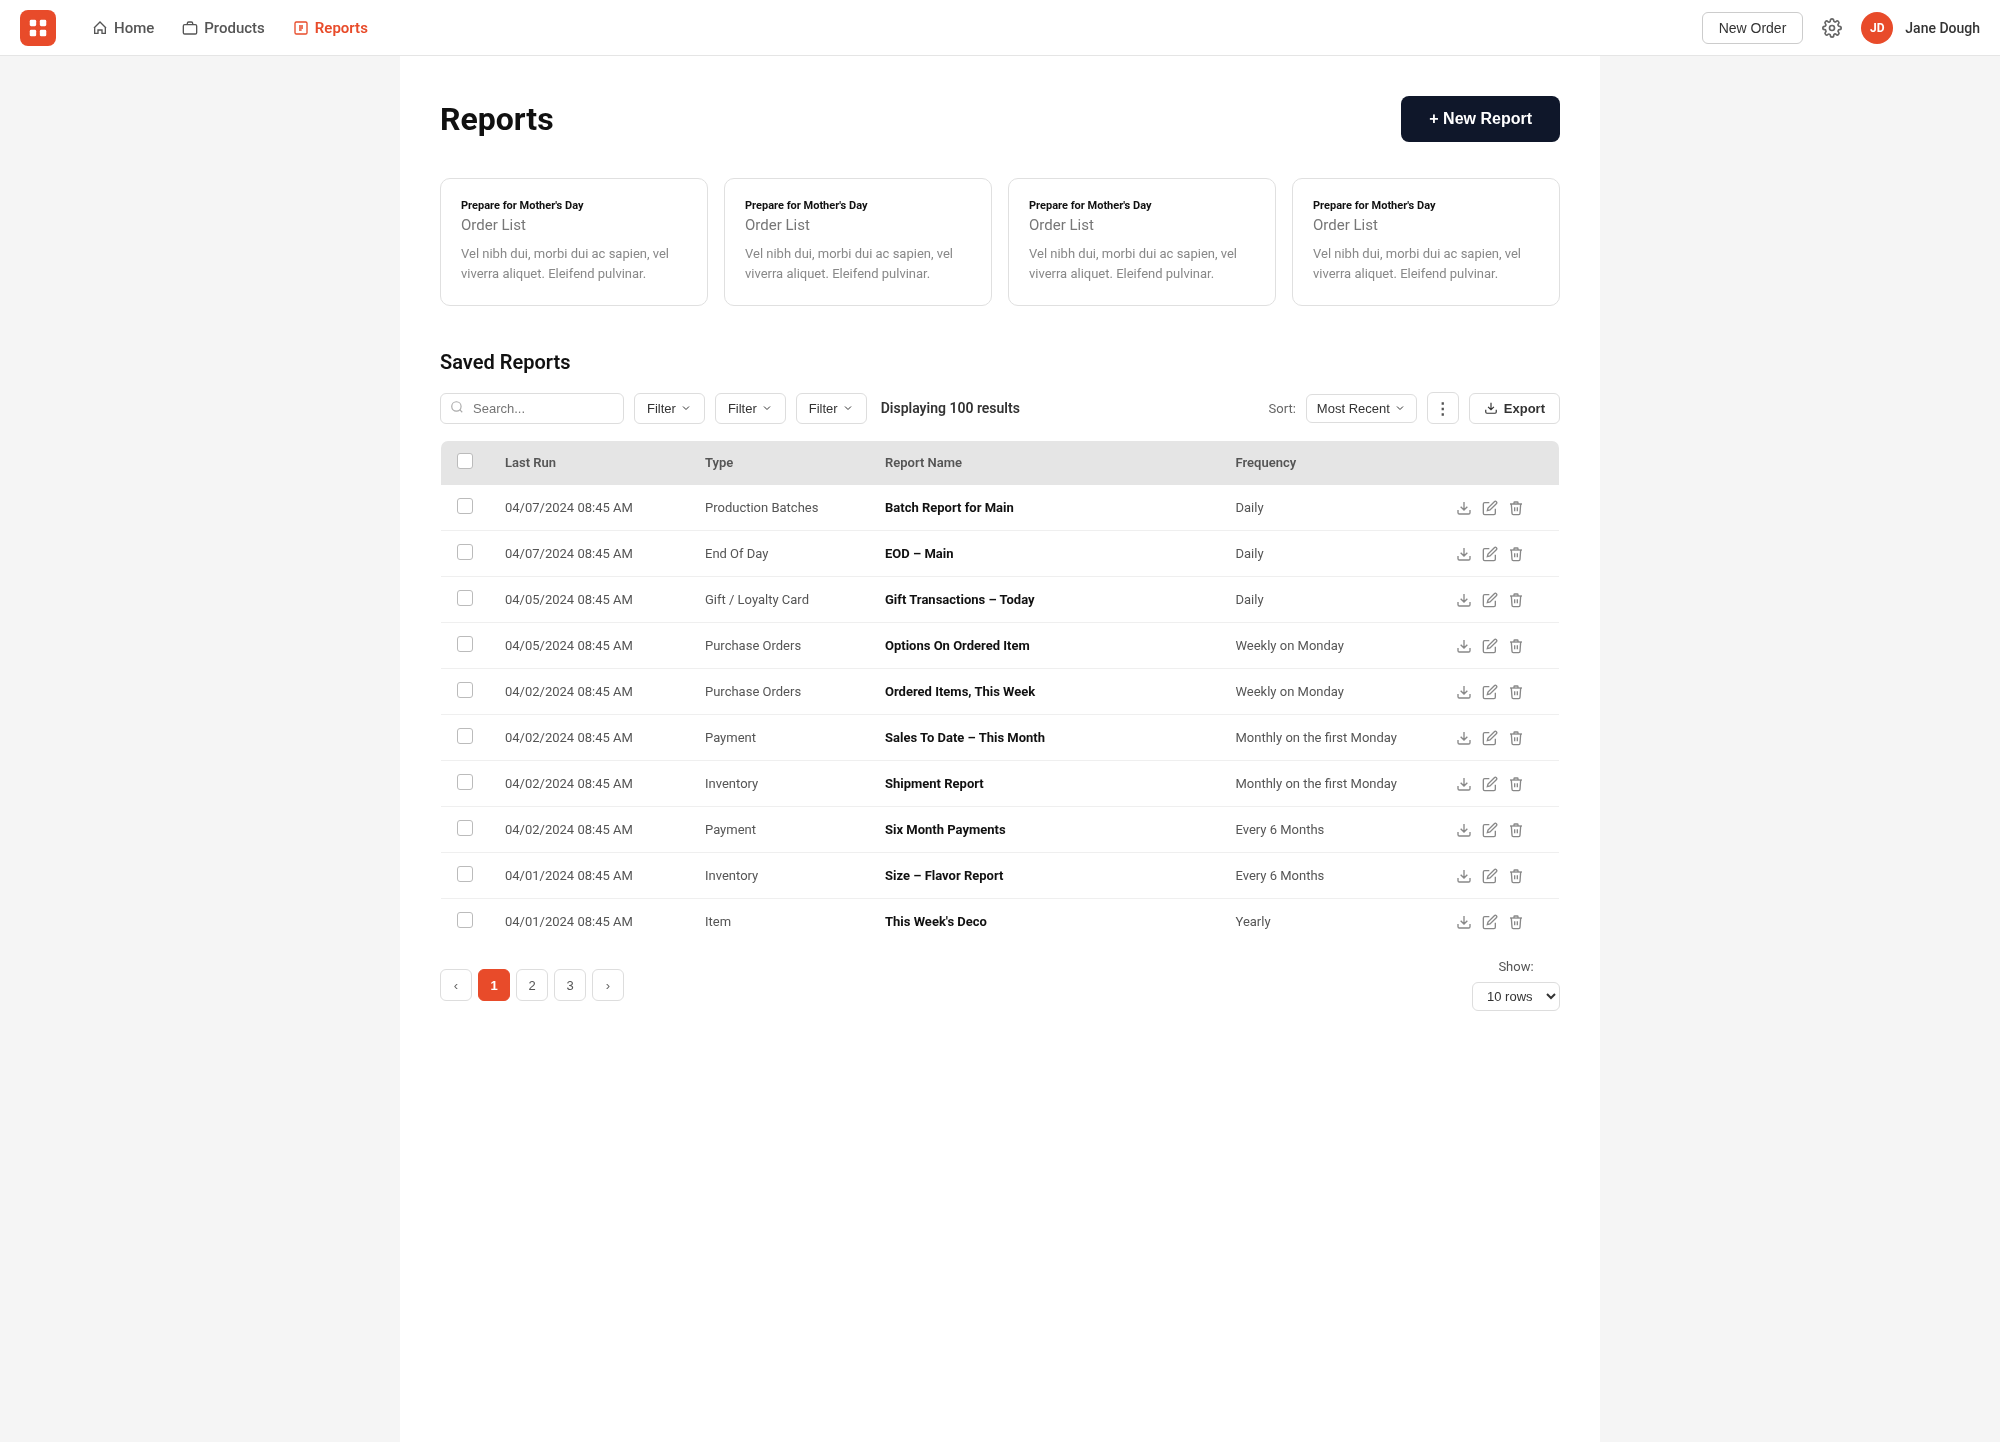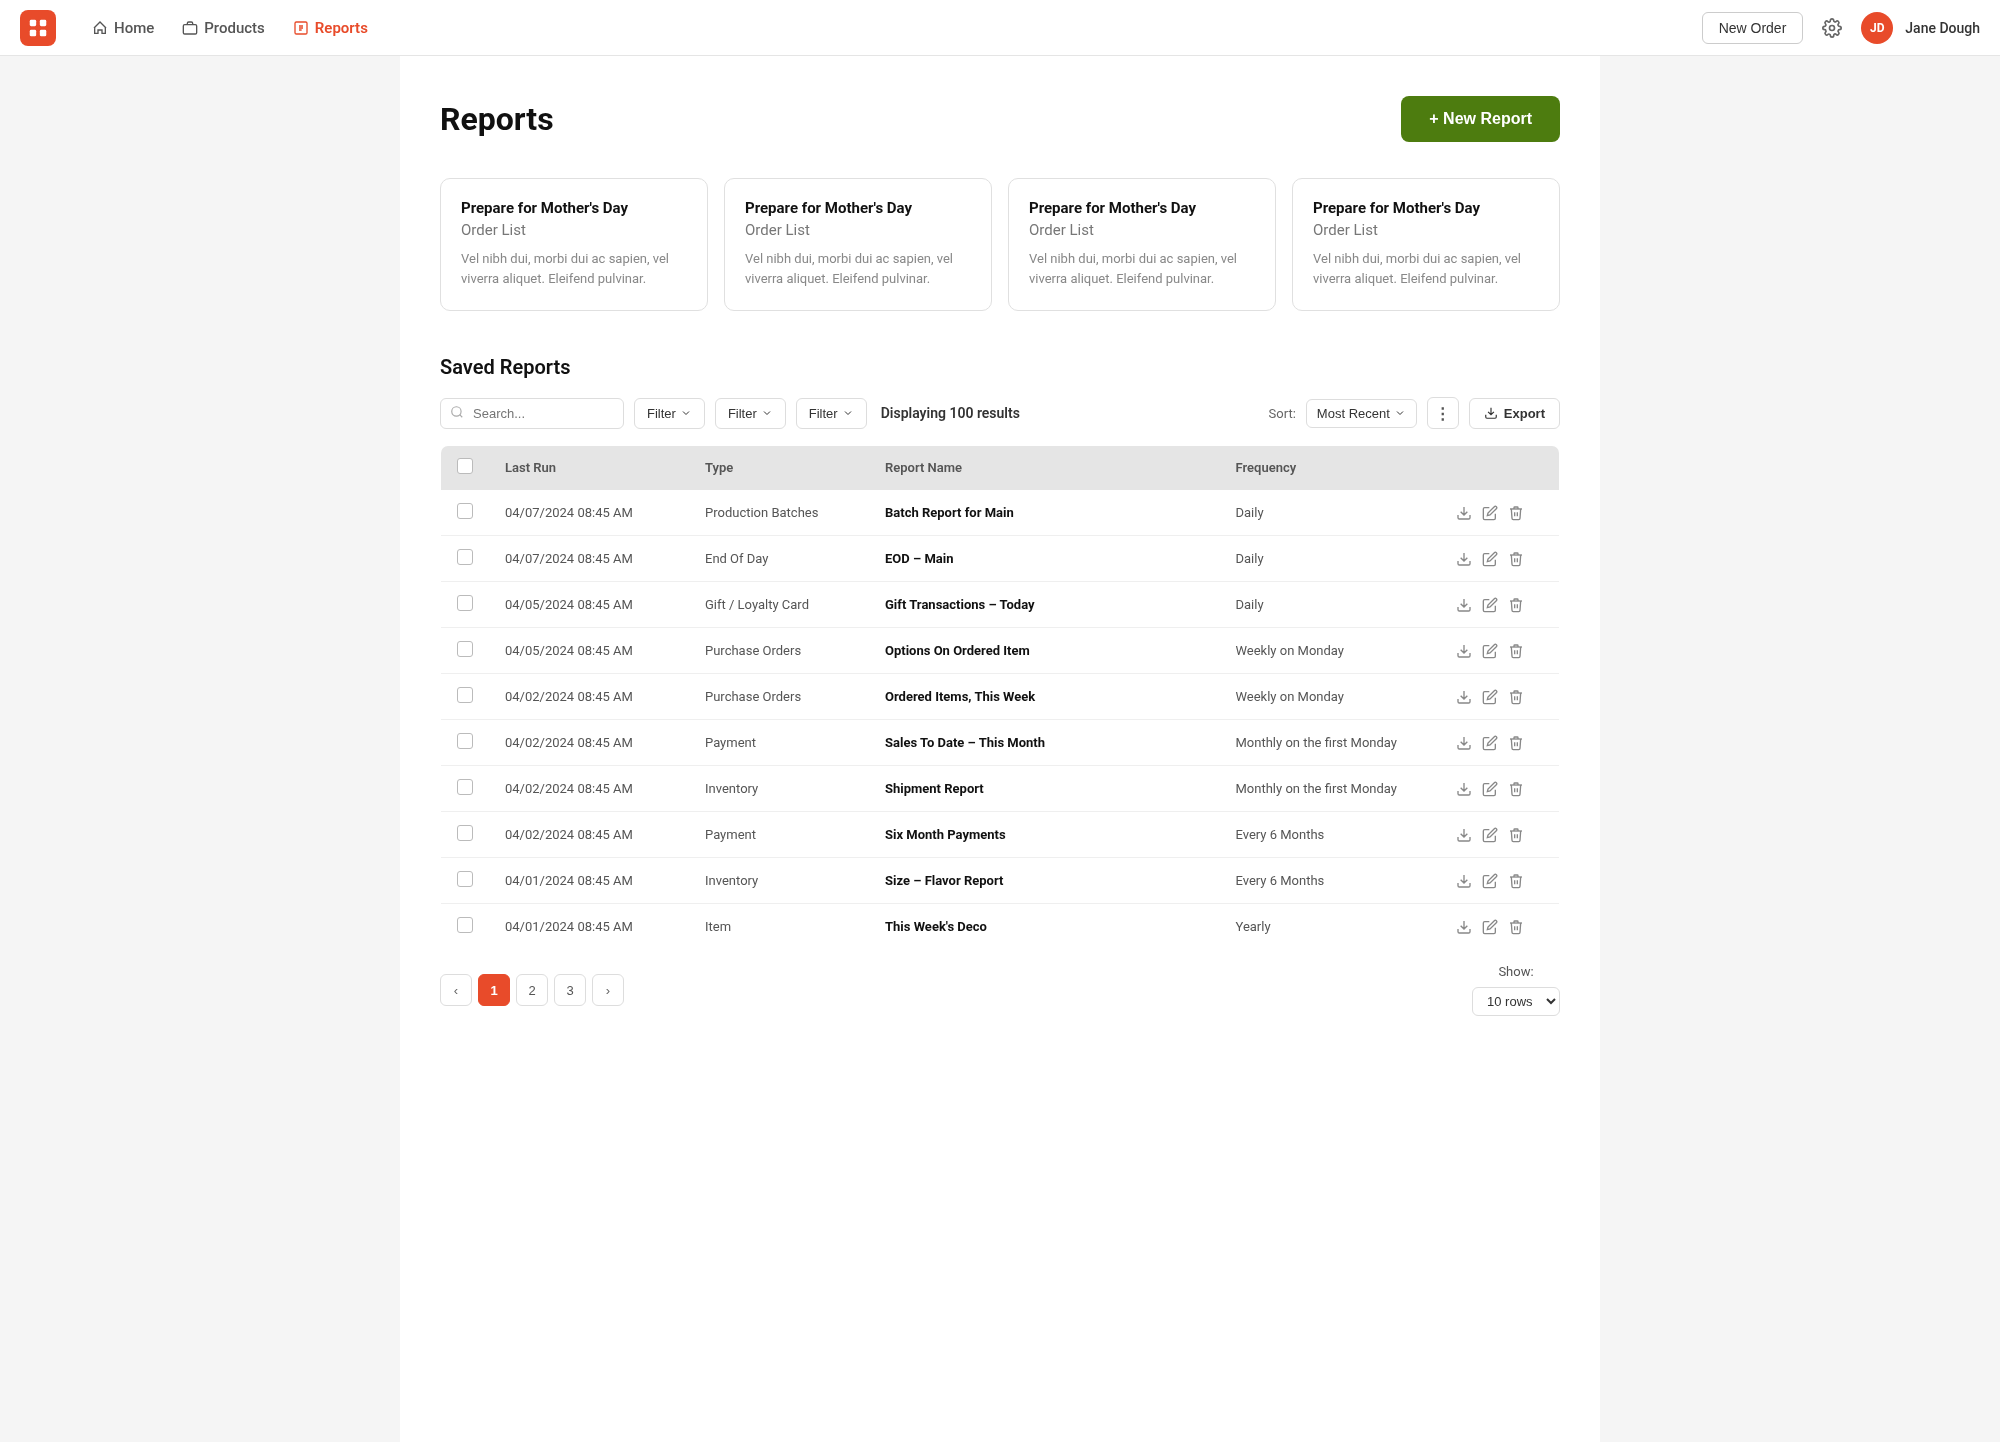--- a/index.html
+++ b/index.html
@@ -89,21 +89,21 @@
     .page-header {
       display: flex; align-items: center; justify-content: space-between;
       margin-bottom: 36px;
     }
     .page-title {
       font-size: 32px;
       font-weight: 700;
       color: #111;
     }
     .btn-new-report {
-      background: #4d7c0f;
+      background: #0f172a;
       color: #fff;
       border: none;
       border-radius: 8px;
       padding: 14px 28px;
       font-size: 16px;
       font-weight: 600;
       cursor: pointer;
       display: flex; align-items: center; gap: 8px;
     }
 
@@ -121,21 +121,21 @@
       margin-bottom: 44px;
     }
     .rec-card {
       border: 1.5px solid #e0e0e0;
       border-radius: 10px;
       padding: 20px 20px 22px;
       background: #fff;
       cursor: pointer;
     }
     .rec-card-title {
-      font-size: 15px;
+      font-size: 11px;
       font-weight: 700;
       color: #111;
       margin-bottom: 4px;
     }
     .rec-card-subtitle {
       font-size: 15px;
       color: #777;
       margin-bottom: 10px;
     }
     .rec-card-desc {

